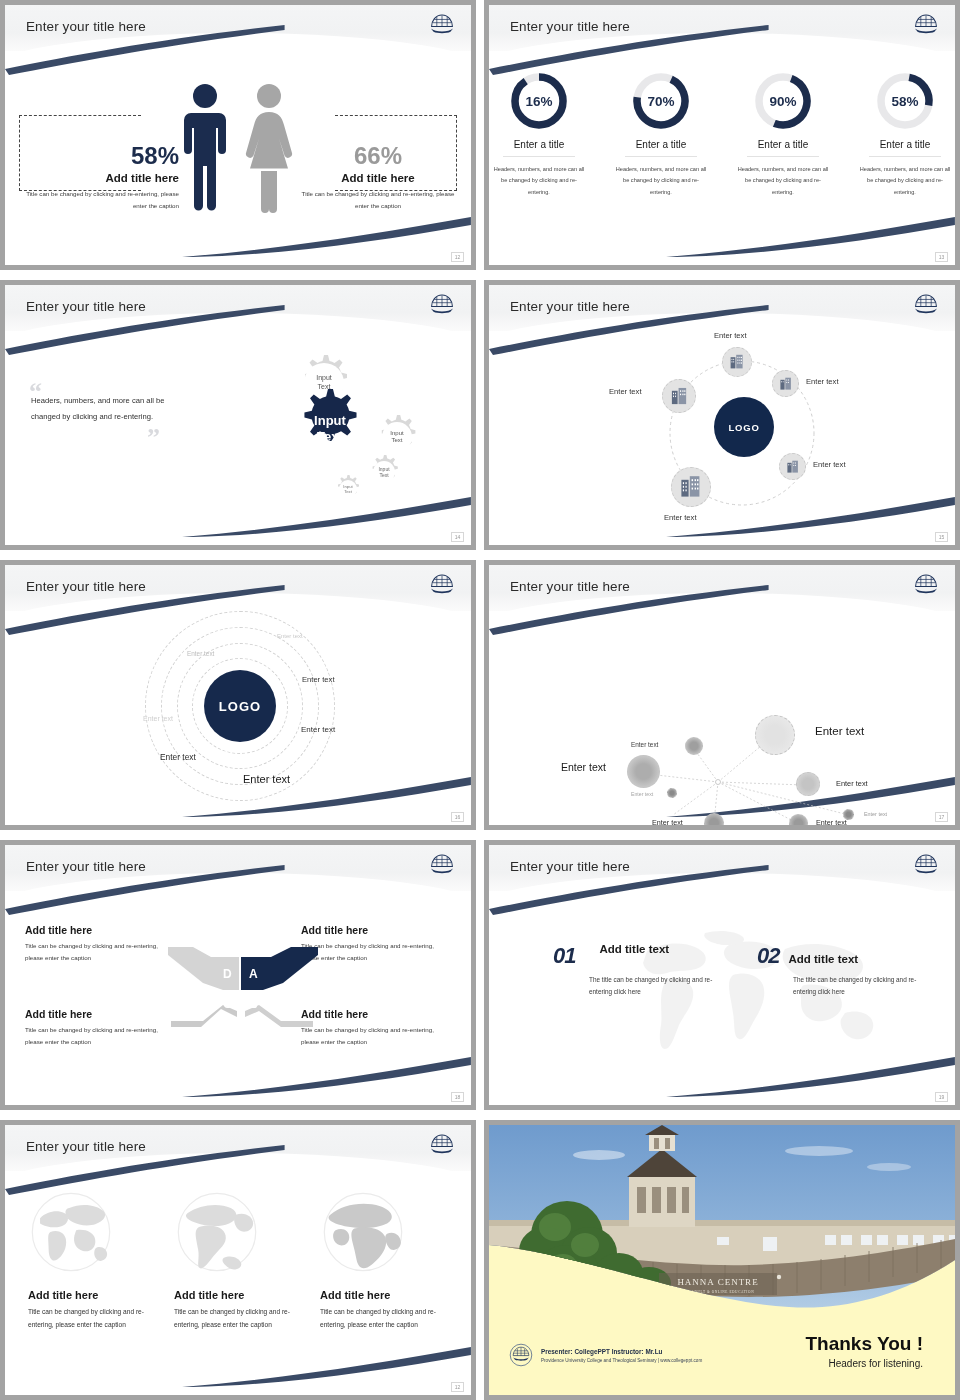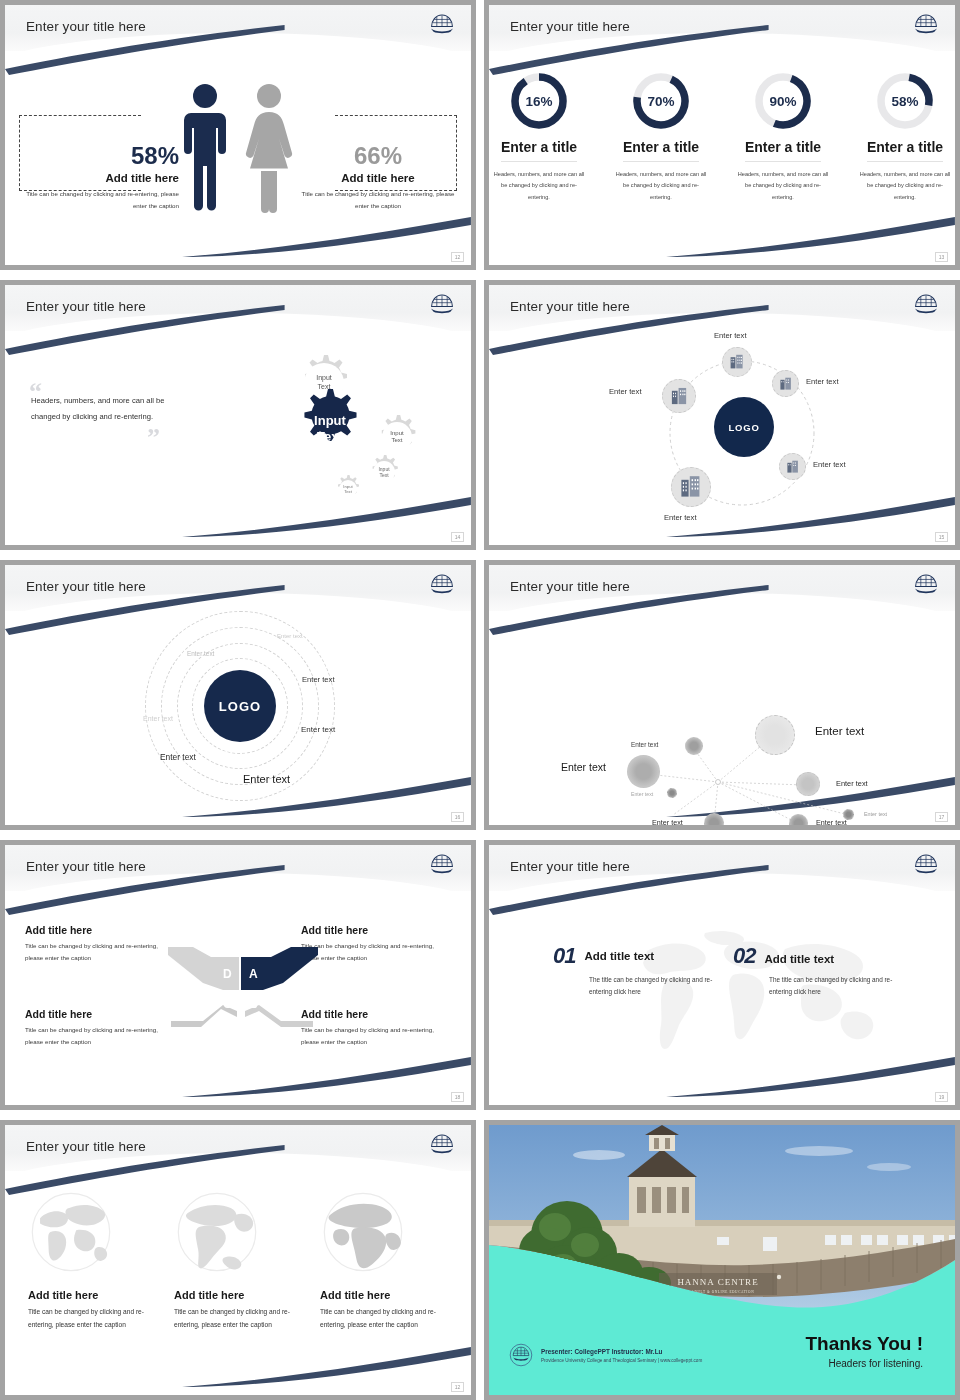--- a/index.html
+++ b/index.html
@@ -72,21 +72,21 @@
   .s1-t { font-size:11.5px; font-weight:bold; color:#1a1a1a; margin-top:3px; }
   .s1-d { font-size:6.2px; color:#3a3a3a; line-height:1.85; margin-top:4px; }
   .s1-figs { position:absolute; left:50%; top:18px; transform:translateX(-50%); display:flex; gap:14px; }
 
   
   .s2-row { position:absolute; left:0; top:66px; width:100%; display:flex; justify-content:center; gap:30px; }
   .s2-cell { width:92px; text-align:center; }
   .s2-ring { position:relative; width:60px; height:60px; margin:0 auto; }
   .s2-val { position:absolute; inset:0; display:flex; align-items:center; justify-content:center;
             font-size:13.5px; font-weight:bold; color:#1c2c4c; }
-  .s2-title { font-size:14px; font-weight:bold; color:#1a1a1a; margin-top:8px; padding-bottom:6px;
+  .s2-title { font-size:10px; font-weight:normal; color:#1a1a1a; margin-top:8px; padding-bottom:6px;
               border-bottom:1px solid #e2e2e2; display:inline-block; min-width:72px; }
   .s2-desc { font-size:5.6px; color:#444; line-height:2.05; margin-top:7px; }
 
   
   .s3-quote { position:absolute; left:26px; top:108px; font-size:7.6px; color:#2f2f2f; line-height:2.05; width:150px; }
   .qm { position:absolute; font-size:26px; color:#d9dade; font-family:"Liberation Serif",serif; font-weight:bold; }
 
   
   .s4-lab { position:absolute; font-size:7.6px; color:#333; white-space:nowrap; }
   .s4-logo { position:absolute; width:60px; height:60px; border-radius:50%; background:#12284c;
@@ -114,21 +114,21 @@
   .s8-h { font-size:11.5px; font-weight:bold; color:#1a1a1a; }
   .s8-p { font-size:6.4px; color:#3a3a3a; line-height:1.95; margin-top:5px; }
 
   
   .s9-row { position:absolute; left:0; top:64px; width:100%; display:flex; justify-content:space-around; padding:0 14px; }
   .s9-cell { width:128px; }
   .s9-h { font-size:11px; font-weight:bold; color:#1a1a1a; margin-top:10px; }
   .s9-p { font-size:6.6px; color:#333; line-height:2.0; margin-top:4px; }
 
   
-  .s10 { background:#5eead4; position:relative; overflow:hidden; }
+  .s10 { background:#fef9c3; position:relative; overflow:hidden; }
   .s10-photo { position:absolute; left:0; top:0; width:100%; height:192px; overflow:hidden; }
   .s10-foot { position:absolute; left:20px; bottom:28px; display:flex; align-items:center; gap:8px; }
   .s10-f1 { font-size:6.4px; color:#22304a; font-weight:bold; }
   .s10-f2 { font-size:4.6px; color:#3a4558; margin-top:3px; }
   .s10-thx { position:absolute; right:32px; bottom:26px; text-align:right; }
   .s10-t1 { font-size:19px; font-weight:bold; color:#101010; }
   .s10-t2 { font-size:10px; color:#222; margin-top:3px; }
 </style>
 </head>
 <body>
@@ -602,28 +602,28 @@
           <path d="M120,24 C136,18 156,20 166,28 C174,34 170,42 160,46 C148,50 132,48 122,42 C114,37 112,29 120,24 Z"></path>
           <path d="M124,54 C136,50 150,54 154,64 C158,76 152,88 146,98 C140,108 136,120 130,118 C124,116 126,104 124,92 C122,76 116,60 124,54 Z"></path>
           <path d="M176,28 C196,20 222,22 240,30 C254,36 258,46 250,54 C240,64 216,62 198,58 C182,54 168,40 176,28 Z"></path>
           <path d="M196,64 C212,62 228,68 232,78 C236,90 226,98 214,100 C202,102 192,94 192,82 C192,72 190,65 196,64 Z"></path>
           <path d="M236,92 C248,88 262,92 264,102 C266,112 256,120 246,118 C236,116 230,106 232,98 Z"></path>
           <path d="M96,12 C110,8 128,10 134,16 C138,21 130,24 118,24 C106,24 92,18 96,12 Z"></path>
         </g>
       </svg>
 
       <div class="s8-col" style="left:64px;">
-        <div style="display:flex; align-items:center; gap:9px;">
+        <div style="display:flex; align-items:flex-start; gap:24px;">
           <span class="s8-num">01</span>
           <span class="s8-h">Add title text</span>
         </div>
         <div class="s8-p" style="margin-left:36px;">The title can be changed by clicking and re-entering click here</div>
       </div>
 
-      <div class="s8-col" style="left:244px;">
+      <div class="s8-col" style="left:268px;">
         <div style="display:flex; align-items:baseline; gap:9px;">
           <span class="s8-num">02</span>
           <span class="s8-h">Add title text</span>
         </div>
         <div class="s8-p" style="margin-left:36px;">The title can be changed by clicking and re-entering click here</div>
       </div>
     </div>
     <div class="pgnum">19</div>
   </div>
 

